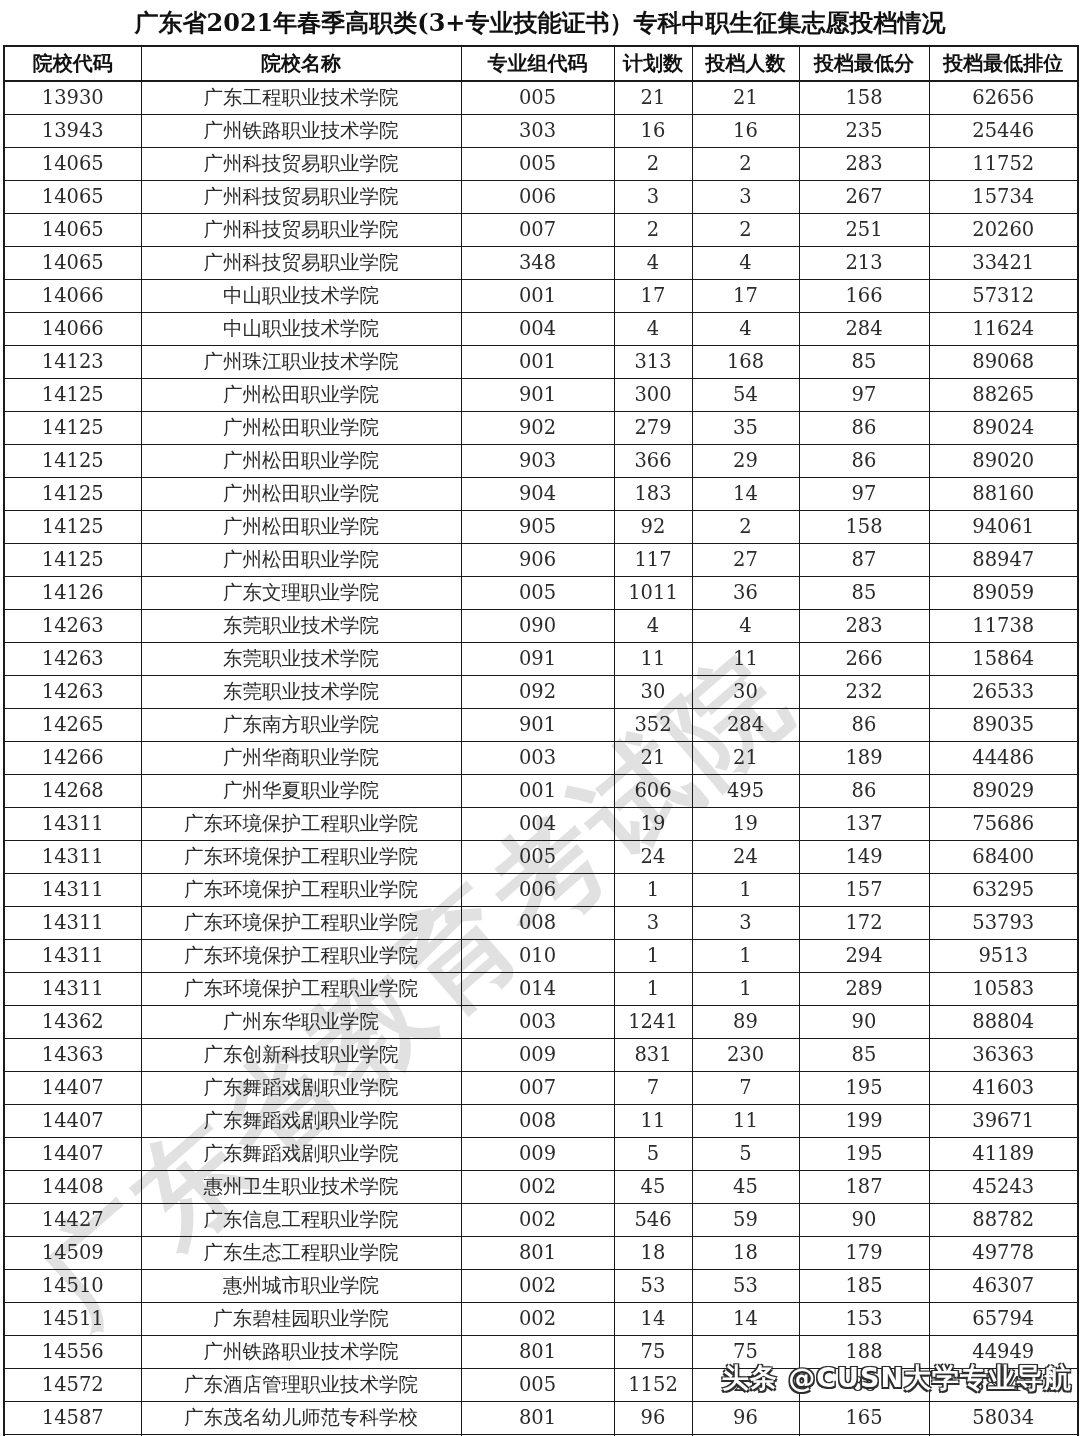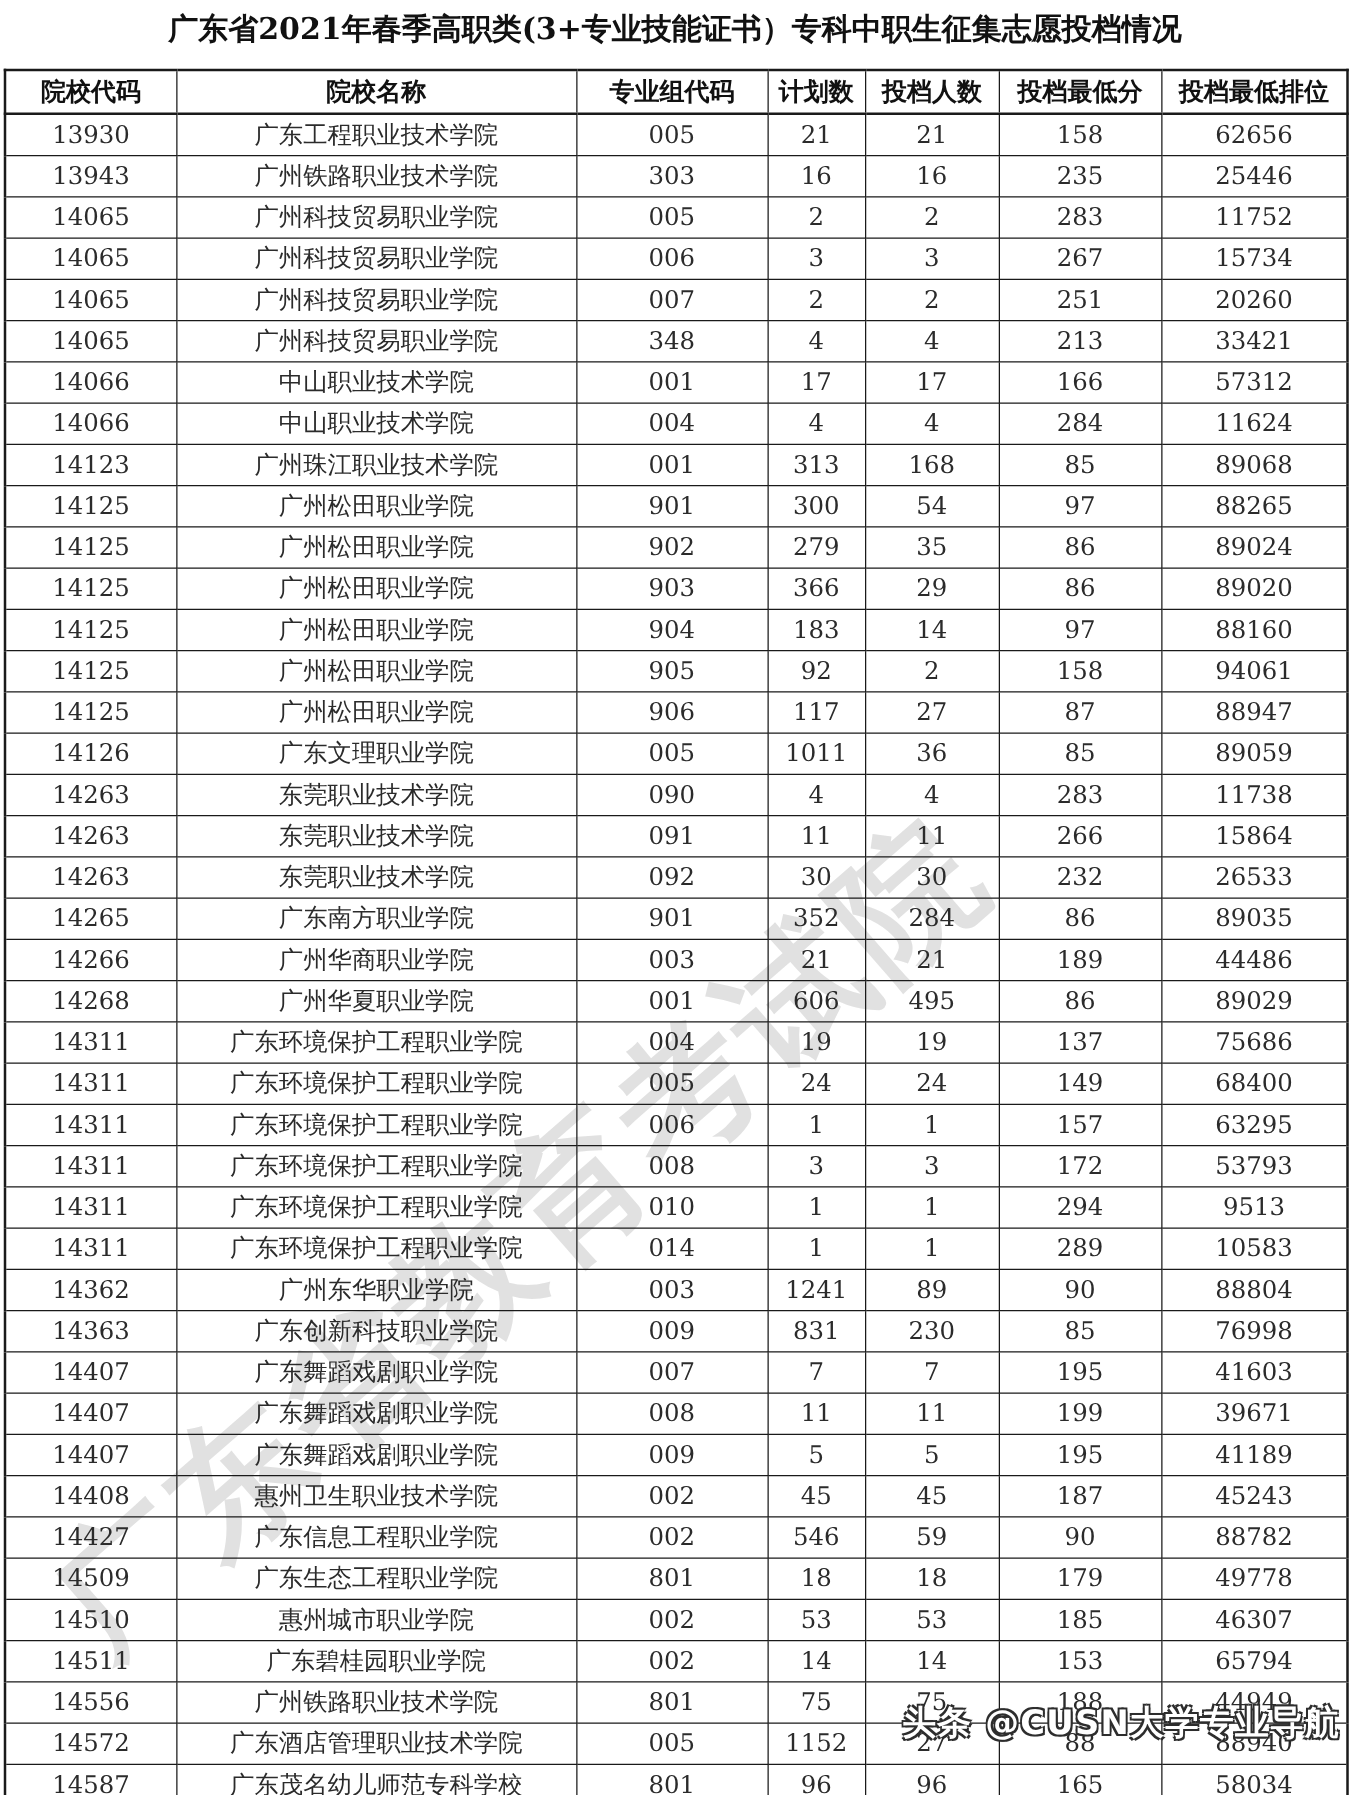--- a/index.html
+++ b/index.html
@@ -30,21 +30,21 @@
 
   
   #page{position:relative;z-index:2;width:1080px;height:1436px;}
 
   
   .title{
     text-align:center;
     font-size:24px;
     font-weight:700;
     letter-spacing:0px;
-    padding:7px 0 16px 0;
+    padding:7px 0 6px 0;
     color:#111;
     font-family:"DejaVu Serif","Liberation Serif",serif;
     white-space:nowrap;
   }
 
   
   .tbl-wrap{ padding:0 3px; }
   table.grid{
     width:1074px;
     border-collapse:collapse;
@@ -404,21 +404,21 @@
             <td class="cell-num">90</td>
             <td class="cell-num">88804</td>
           </tr>
           <tr>
             <td class="cell-code">14363</td>
             <td class="cell-name">广东创新科技职业学院</td>
             <td class="cell-group">009</td>
             <td class="cell-num">831</td>
             <td class="cell-num">230</td>
             <td class="cell-num">85</td>
-            <td class="cell-num">76998</td>
+            <td class="cell-num">36363</td>
           </tr>
           <tr>
             <td class="cell-code">14407</td>
             <td class="cell-name">广东舞蹈戏剧职业学院</td>
             <td class="cell-group">007</td>
             <td class="cell-num">7</td>
             <td class="cell-num">7</td>
             <td class="cell-num">195</td>
             <td class="cell-num">41603</td>
           </tr>

